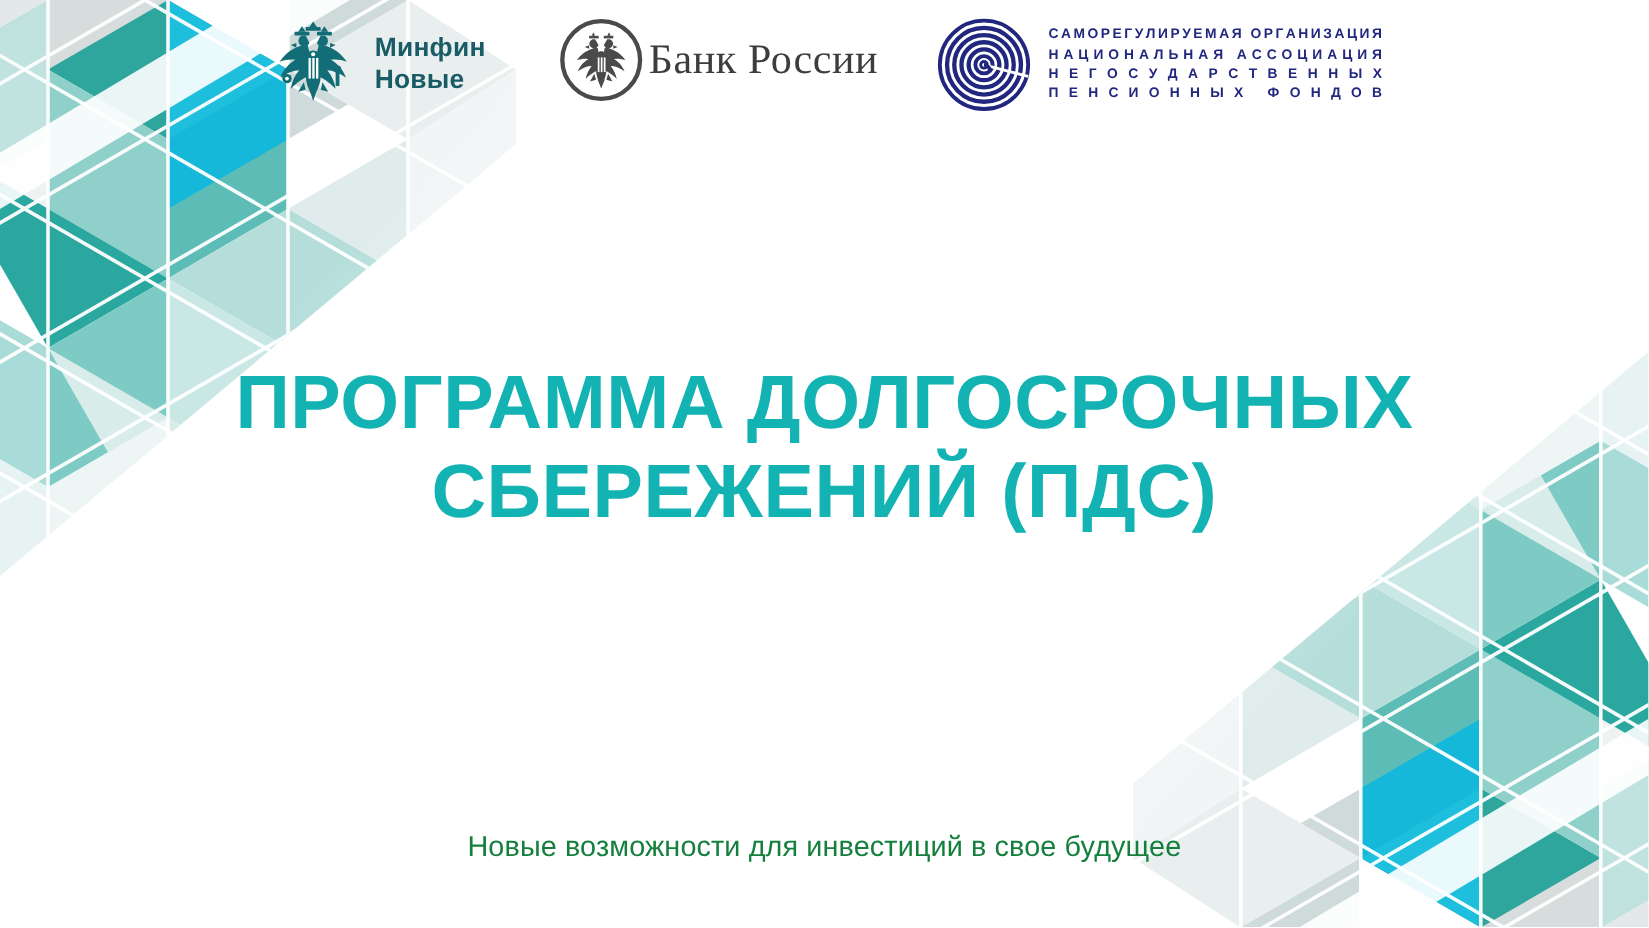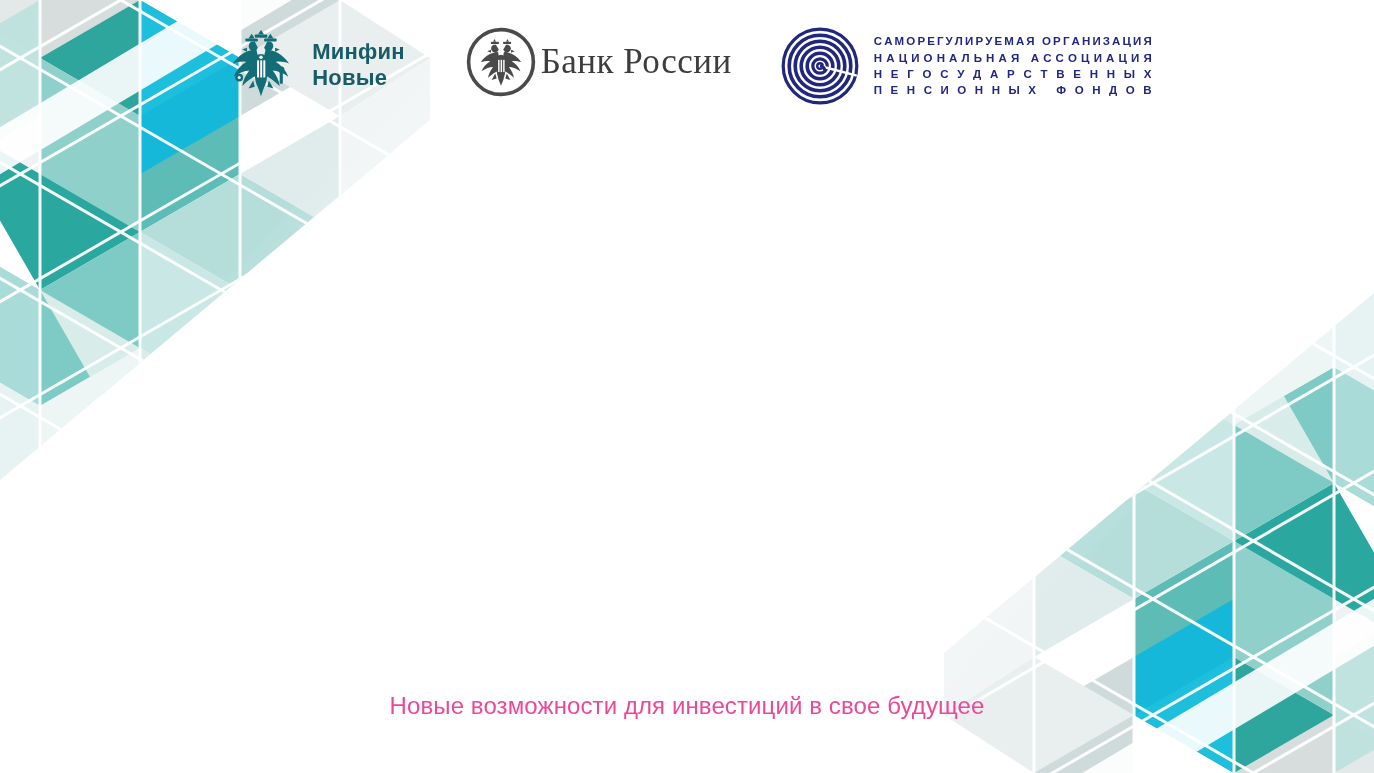--- a/index.html
+++ b/index.html
@@ -41,21 +41,21 @@
   .deco svg {
     display: block;
     width: 100%;
     height: 100%;
   }
 
   
   .logo-row {
     position: absolute;
     left: 0;
-    top: 12px;
+    top: 0;
     width: 100%;
     height: 120px;
     display: flex;
     align-items: flex-start;
     justify-content: center;
     gap: 0px;
     padding-top: 14px;
     box-sizing: border-box;
   }
 
@@ -131,21 +131,21 @@
 
   
   .subtitle-block {
     position: absolute;
     left: 0;
     top: 692px;
     width: 100%;
     text-align: center;
   }
   .subtitle {
-    color: #ec4899;
+    color: #15803d;
     font-size: 24px;
     font-weight: 400;
     margin: 0;
     letter-spacing: 0.1px;
   }
 </style>
 </head>
 <body>
 
 <div class="slide">
@@ -497,18 +497,24 @@
             <span>Н</span>
             <span>Д</span>
             <span>О</span>
             <span>В</span>
           </div>
       </span>
     </div>
 
   </div>
 
+  <div class="title-block">
+    <h1 class="main-title">
+      <span>ПРОГРАММА ДОЛГОСРОЧНЫХ</span><br>
+      <span>СБЕРЕЖЕНИЙ (ПДС)</span>
+    </h1>
+  </div>
 
   <div class="subtitle-block">
     <p class="subtitle">Новые возможности для инвестиций в свое будущее</p>
   </div>
 
 </div>
 
 </body></html>

